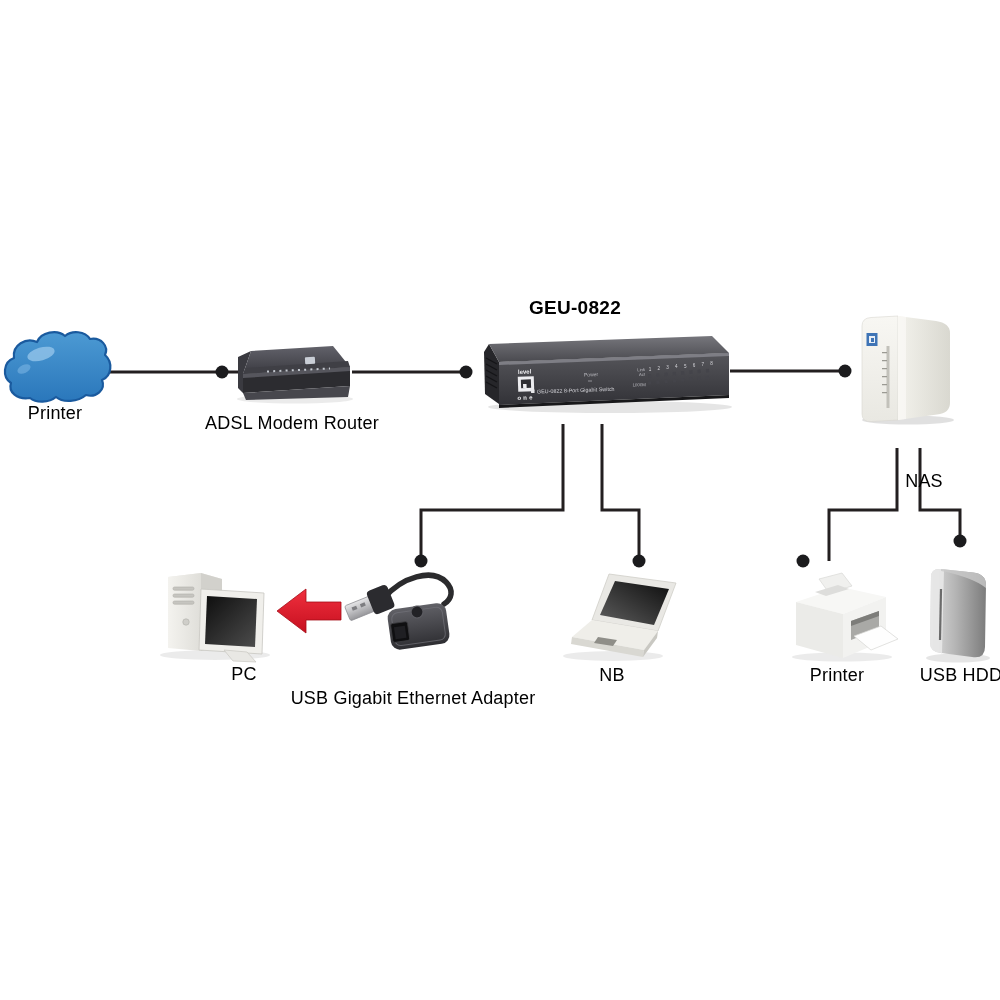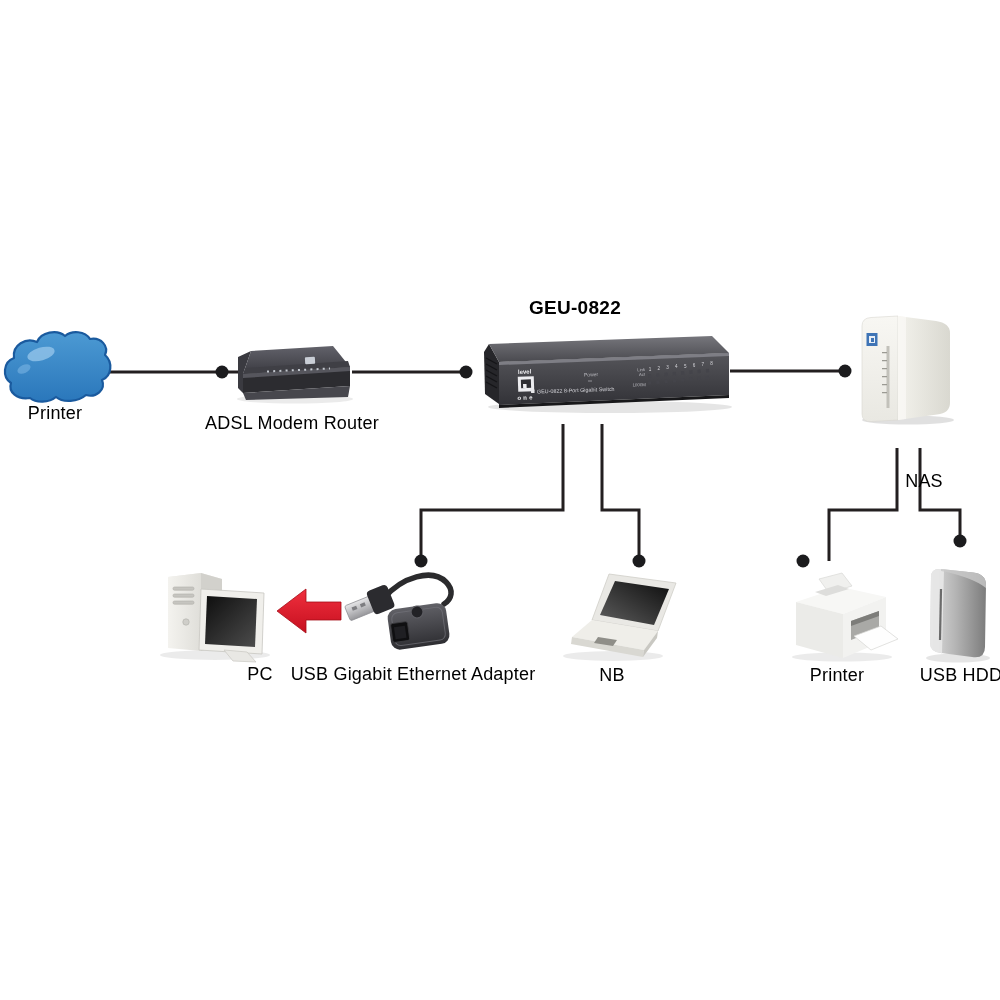--- a/index.html
+++ b/index.html
@@ -237,19 +237,19 @@
     <path d="M931,577 Q931,568 941,569 L944,569.5 L942,654 L941,653 Q930,652 930,643 Z" fill="#e8e8e8" opacity="0.9"></path>
     <path d="M941,569 L973,572.5 Q986,574 986,585 L986,588 Q972,577 941,571 Z" fill="#c9c9c9" opacity="0.8"></path>
     <line x1="941" y1="589" x2="940" y2="640" stroke="#6b6b6b" stroke-width="2.2"></line>
   </g>
 </svg>
 
 <div class="lbl title" style="left:575px;top:297px;">GEU-0822</div>
 <div class="lbl" style="left:55px;top:403px;">Printer</div>
 <div class="lbl" style="left:292px;top:413px;">ADSL Modem Router</div>
 <div class="lbl" style="left:924px;top:423px;margin-top:48px;">NAS</div>
-<div class="lbl" style="left:260px;top:664px;">PC</div>
-<div class="lbl" style="left:413px;top:664px;">USB Gigabit Ethernet Adapter</div>
+<div class="lbl" style="left:244px;top:664px;">PC</div>
+<div class="lbl" style="left:413px;top:688px;">USB Gigabit Ethernet Adapter</div>
 <div class="lbl" style="left:612px;top:665px;">NB</div>
 <div class="lbl" style="left:837px;top:665px;">Printer</div>
 <div class="lbl" style="left:961px;top:665px;">USB HDD</div>
 
 </div>
 
 </body></html>

